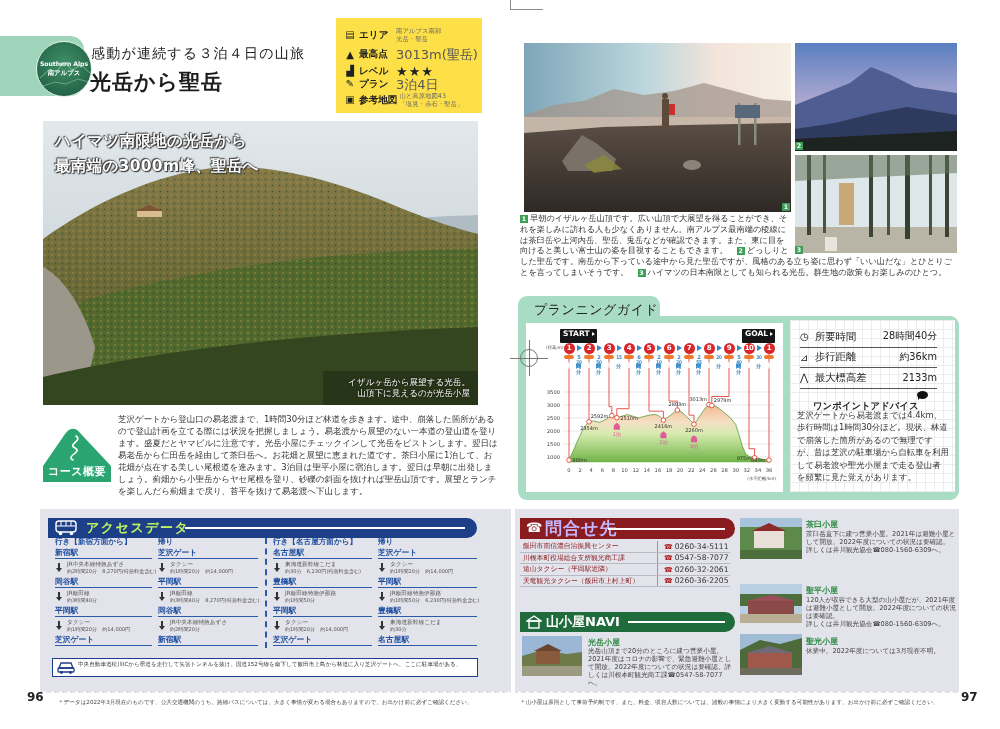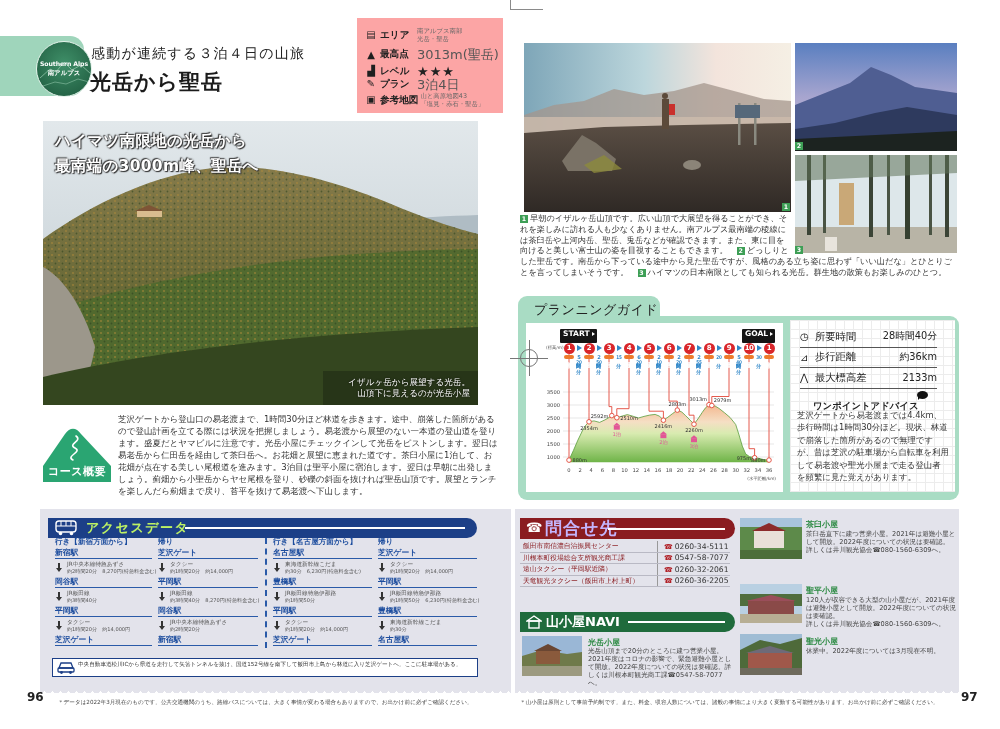--- a/index.html
+++ b/index.html
@@ -17,21 +17,21 @@
 
 
 .hdr-tab{left:0;top:36px;width:84px;height:60px;background:#9fd5bb;border-radius:0 14px 14px 0}
 .badge{left:36px;top:41px;width:56px;height:56px;border-radius:50%;background:radial-gradient(circle at 50% 40%,#3f8f68,#1c573c);border:1.5px solid #e3f2ea;overflow:hidden}
 .badge svg{position:absolute;left:0;top:0}
 .badge-en{position:absolute;left:0;top:18px;width:100%;text-align:center;font-size:6.2px;font-weight:bold;color:#fff;letter-spacing:-0.1px}
 .badge-jp{position:absolute;left:0;top:27px;width:100%;text-align:center;font-size:6.4px;font-weight:bold;color:#fff}
 .subtitle{left:91px;top:44px;font-size:14px;letter-spacing:1.2px;color:#222;line-height:18px;white-space:nowrap}
 .title{left:90px;top:68px;font-size:21px;font-weight:bold;letter-spacing:1px;color:#1b1b1b;white-space:nowrap}
 
-.info-box{left:357px;top:18px;width:146px;height:95px;background:#fca5a5;padding:7px 0 0 8px;display:flex;flex-direction:column}
+.info-box{left:336px;top:18px;width:146px;height:95px;background:#fde047;padding:7px 0 0 8px;display:flex;flex-direction:column}
 .info-row{display:flex;align-items:center}
 .info-row:nth-child(1){height:20px}
 .info-row:nth-child(2){height:19px}
 .info-row:nth-child(3){height:14px}
 .info-row:nth-child(4){height:12px}
 .info-row:nth-child(5){height:20px}
 .ico{width:12px;font-size:10px;color:#1f1f1f;text-align:center;margin-right:3px;line-height:10px}
 .info-label{min-width:35px;margin-right:2px;font-size:9.6px;font-weight:bold;color:#222;white-space:nowrap}
 .info-value{font-size:13px;color:#555;white-space:pre-line;line-height:9px}
 .info-row:nth-child(1) .info-value,.info-row:nth-child(5) .info-value{font-size:6.4px;line-height:8.4px;color:#666}

